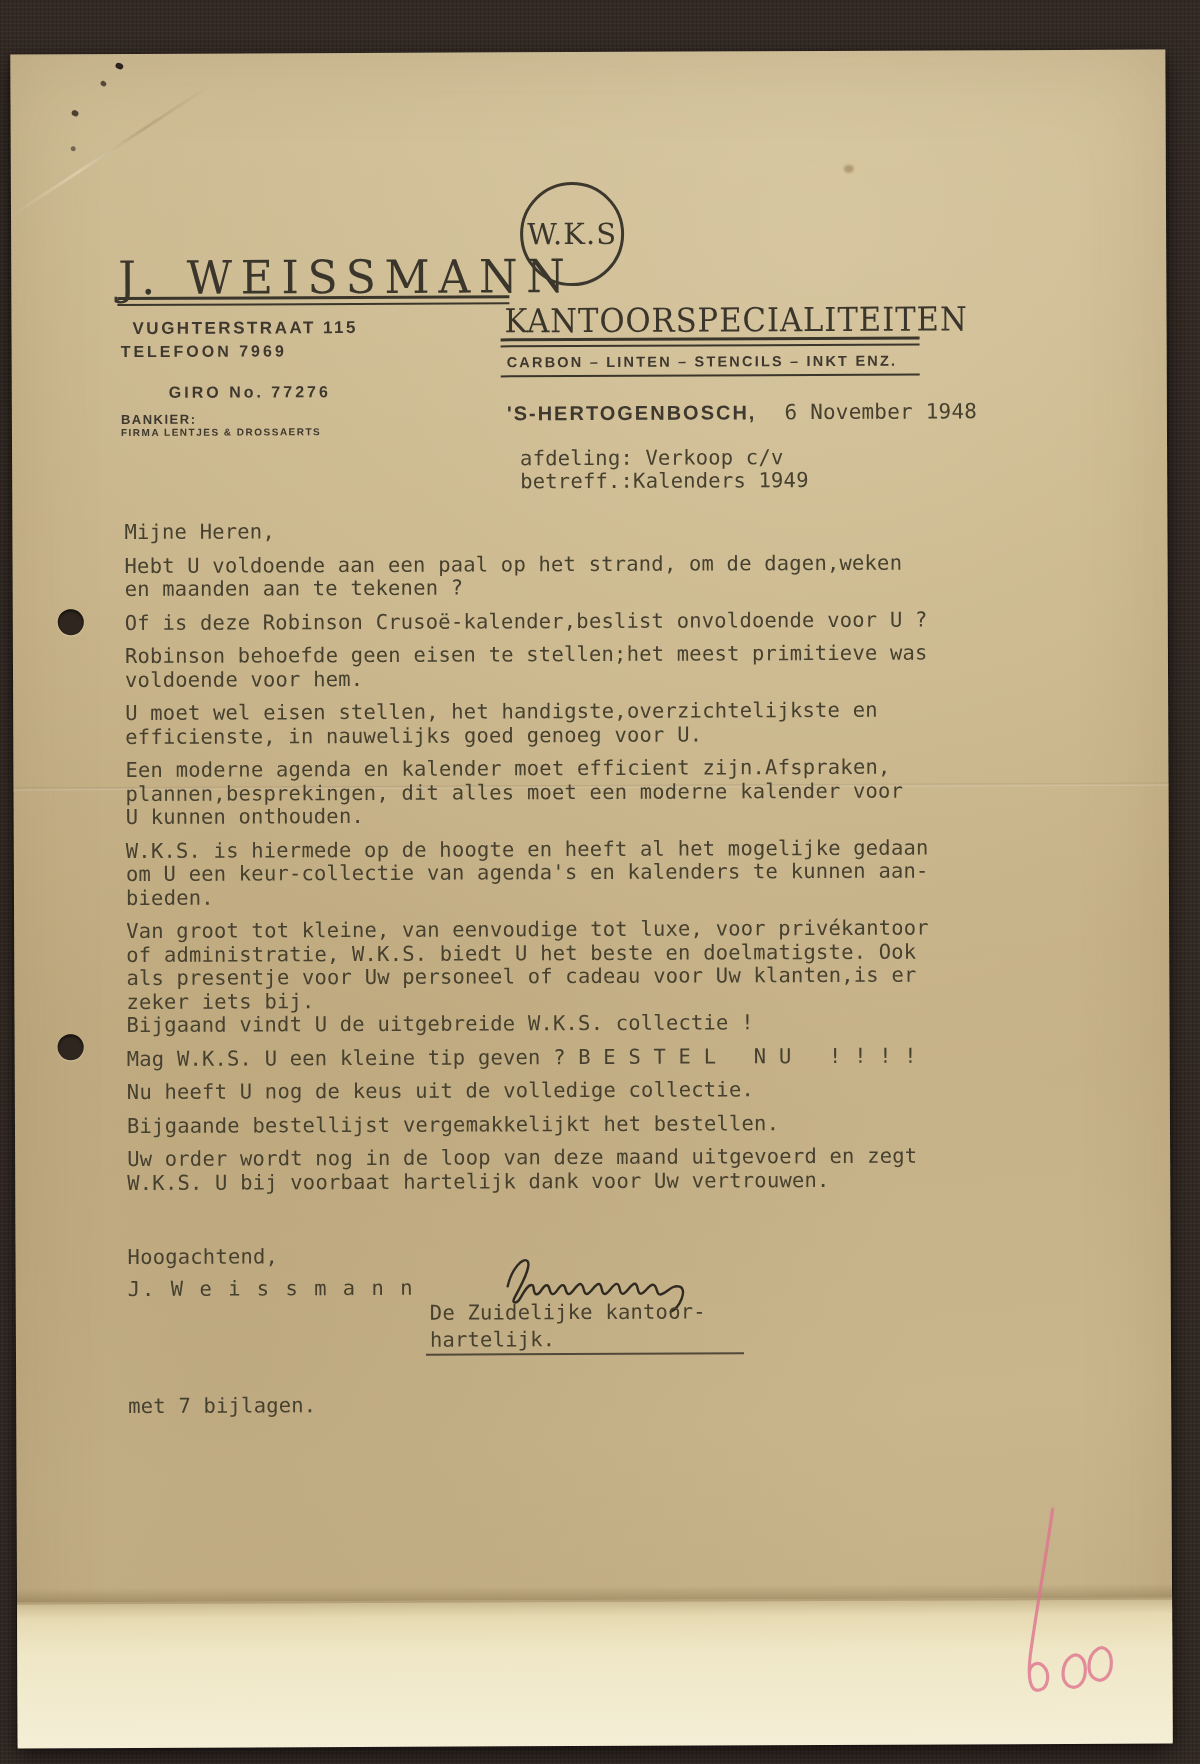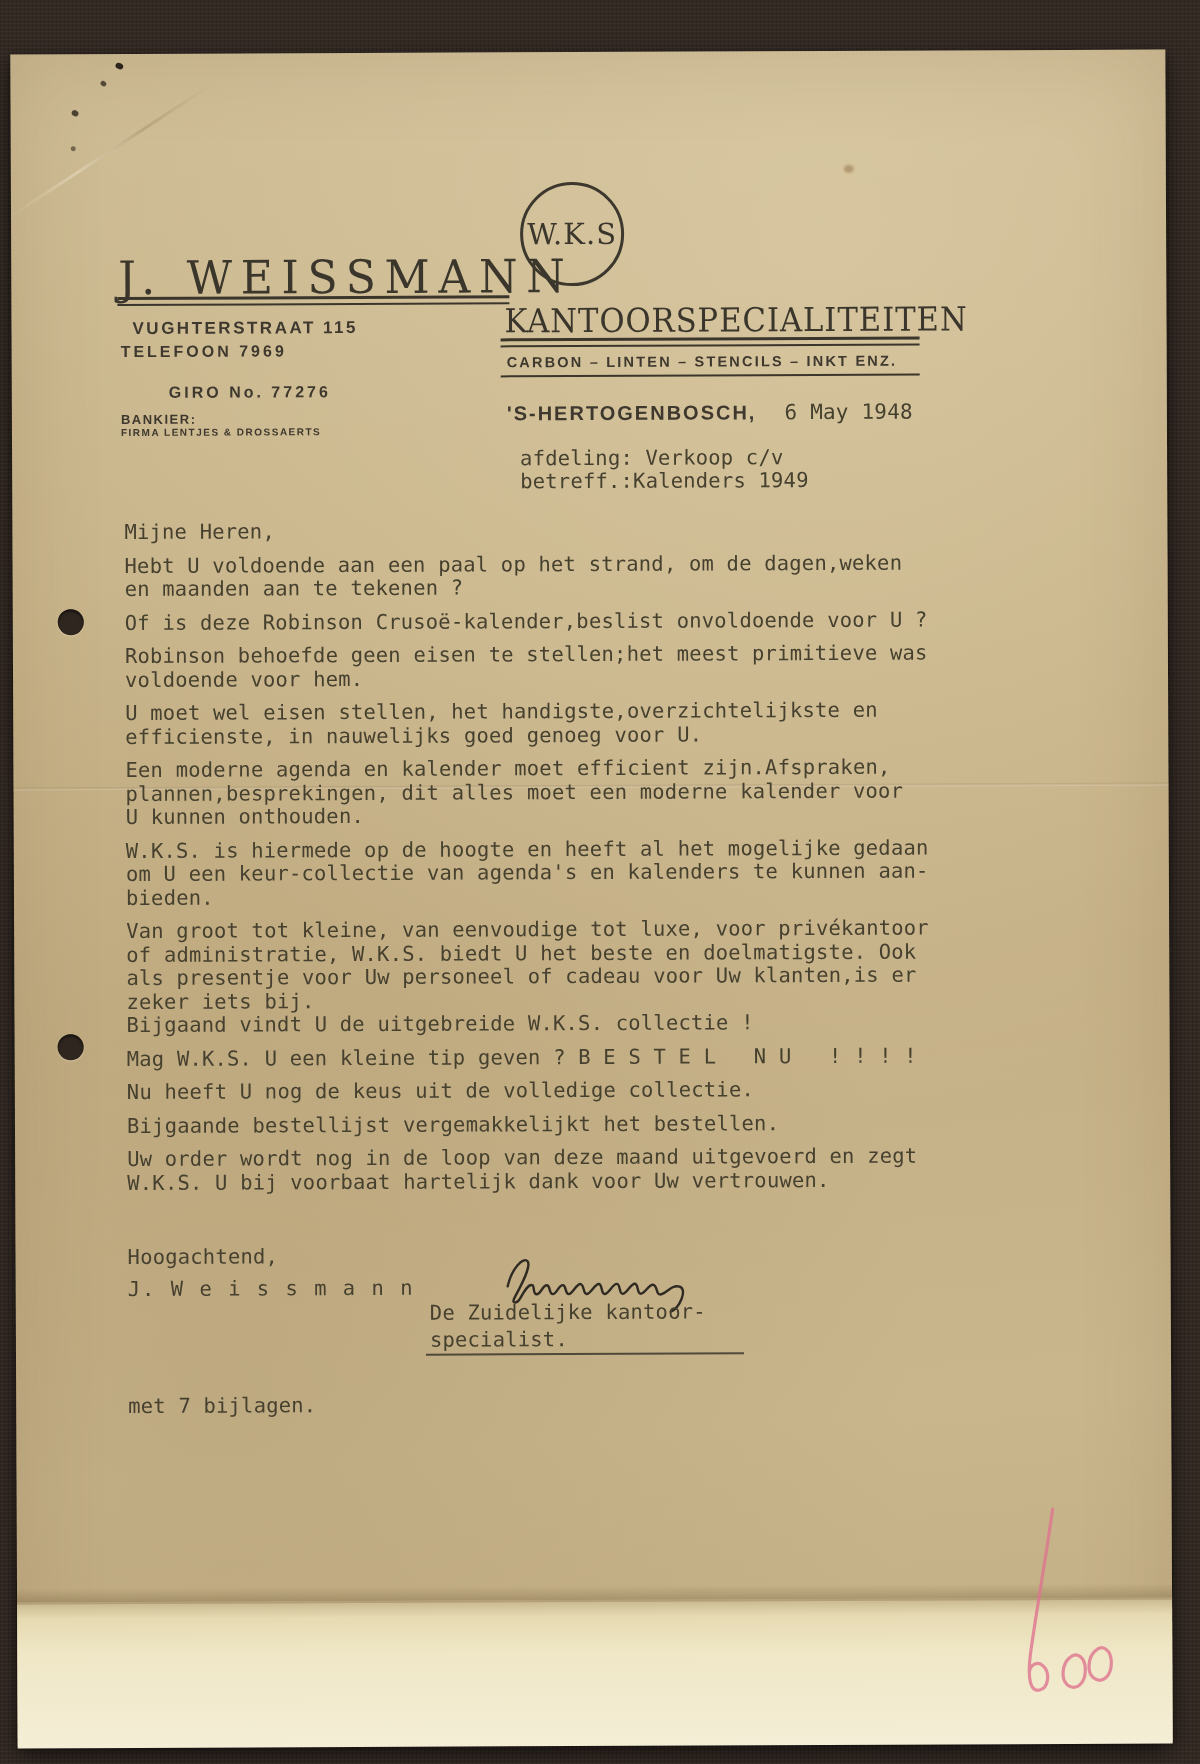--- a/index.html
+++ b/index.html
@@ -122,21 +122,21 @@
     <span>W.K.S</span>
   </div>
   <div class="abs lh-trade">KANTOORSPECIALITEITEN</div>
   <div class="abs rule k-rule1"></div>
   <div class="abs rule k-rule2"></div>
   <div class="abs lh-line lh-products">CARBON – LINTEN – STENCILS – INKT ENZ.</div>
   <div class="abs rule c-rule"></div>
 
   <div class="abs city-date">
     <span class="lh-city">'S-HERTOGENBOSCH,</span>
-    <span class="typed t-date">6 May 1948</span>
+    <span class="typed t-date">6 November 1948</span>
   </div>
   <div class="abs typed ref-dept">afdeling: Verkoop c/v</div>
   <div class="abs typed ref-subj">betreff.:Kalenders 1949</div>
 
   <div class="abs typed body-col">
     <div class="para">Mijne Heren,</div>
     <div>
         <div class="para">Hebt U voldoende aan een paal op het strand, om de dagen,weken
 en maanden aan te tekenen ?</div>
         <div class="para">Of is deze Robinson Crusoë-kalender,beslist onvoldoende voor U ?</div>
@@ -170,21 +170,21 @@
     <path d="M16 36 C20 18 32 6 36 11 C40 16 29 36 23 47 C19 54 25 54 29 47
              C33 40 37 33 41 35 C43 37 41 44 45 44 C49 44 51 35 55 35
              C59 35 57 44 61 44 C65 44 67 35 71 35 C75 35 73 44 77 44
              C81 44 85 33 89 34 C93 35 91 44 95 44 C99 44 103 34 107 34
              C111 34 109 44 113 44 C117 44 121 34 125 34 C129 34 127 44 131 44
              C135 44 139 34 143 34 C147 34 145 44 149 44 C153 44 157 35 161 35
              C167 35 163 48 171 44 C177 41 181 35 188 37 C196 40 188 58 179 62" fill="none" stroke="#2f2a22" stroke-width="2.4" stroke-linecap="round"></path>
   </svg>
 
   <div class="abs typed company1">De Zuidelijke kantoor-</div>
-  <div class="abs typed company2">specialist.</div>
+  <div class="abs typed company2">hartelijk.</div>
   <div class="abs sig-rule"></div>
   <div class="abs typed enclosure">met 7 bijlagen.</div>
 
   <svg class="abs pink-svg" width="170" height="235" viewBox="0 0 170 235">
     <g fill="none" stroke="#df7590" stroke-width="3.2" stroke-linecap="round" opacity="0.8">
       <path d="M70 6 C63 55 52 115 47 152 C44 176 47 189 56 187 C65 185 67 170 60 163 C54 157 47 162 46 169"></path>
       <path d="M86 155 C79 161 77 176 84 182 C93 189 102 180 102 167 C102 154 93 148 86 155"></path>
       <path d="M112 148 C105 154 103 169 110 175 C119 182 128 173 128 160 C128 147 119 141 112 148"></path>
     </g>
   </svg>

